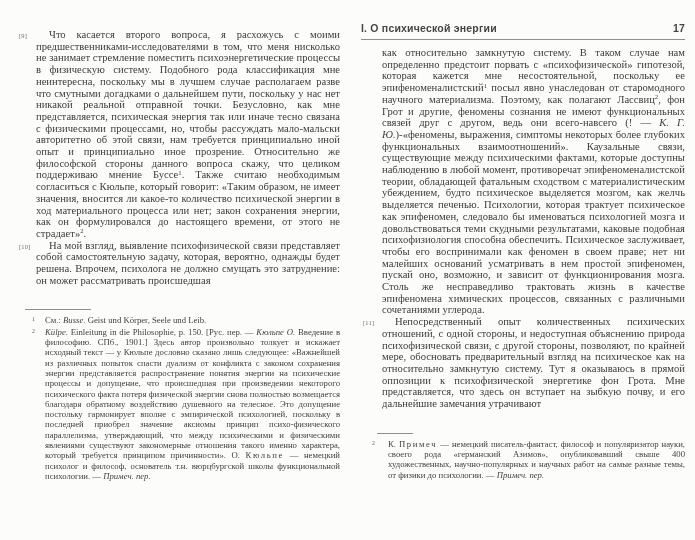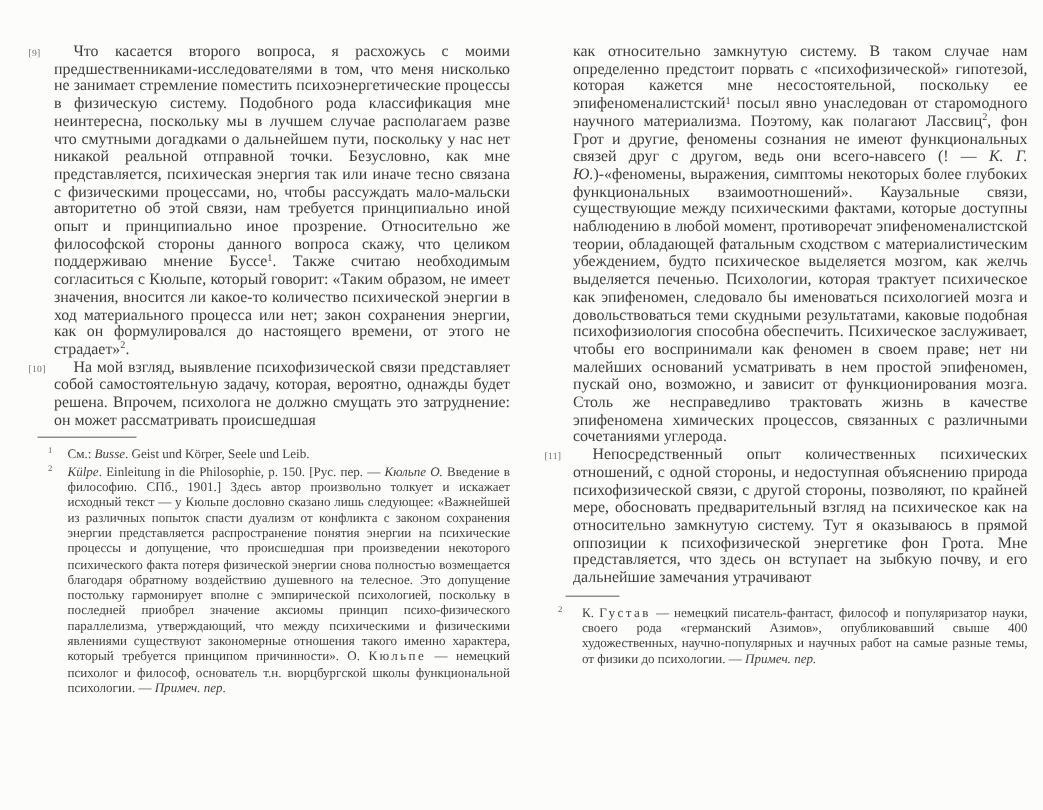--- a/index.html
+++ b/index.html
@@ -36,21 +36,21 @@
     font-family:"Liberation Serif",serif;text-indent:0;
   }
   #page-left .pmark{left:-17px;}
   #page-right .pmark{left:-19px;}
 
   sup.ref{
     font-size:6.8px;line-height:0;vertical-align:baseline;
     position:relative;top:-3.5px;
   }
 
-  .fnblock{margin-top:5px;font-family:Liberation Serif, serif;}
+  .fnblock{margin-top:23px;font-family:Liberation Serif, serif;}
   #page-left .fnblock{padding-left:27px;}
   #page-right .fnblock{padding-left:27px;}
   .fnrule{height:1px;background:#8f8f8c;margin-bottom:5px;}
   #page-left .fnrule{width:66px;margin-left:-20px;}
   #page-right .fnrule{width:36px;margin-left:-11px;}
   .fn{
     font-size:8.7px;line-height:10.3px;text-align:justify;
     position:relative;color:#424240;margin:0 0 1px 0;
   }
   .fnnum{
@@ -72,23 +72,27 @@
   <div class="fnblock">
     <div class="fnrule"></div>
     <div>
         <div class="fn"><span class="fnnum">1</span><span>См.: </span><i>Busse</i><span>. Geist und Körper, Seele und Leib.</span></div>
         <div class="fn"><span class="fnnum">2</span><i>Külpe</i><span>. Einleitung in die Philosophie, p. 150. [Рус. пер. — </span><i>Кюльпе О.</i><span> Введение в философию. СПб., 1901.] Здесь автор произвольно толкует и искажает исходный текст — у Кюльпе дословно сказано лишь следующее: «Важнейшей из различных попыток спасти дуализм от конфликта с законом сохранения энергии представляется распространение понятия энергии на психические процессы и допущение, что происшедшая при произведении некоторого психического факта потеря физической энергии снова полностью возмещается благодаря обратному воздействию душевного на телесное. Это допущение постольку гармонирует вполне с эмпирической психологией, поскольку в последней приобрел значение аксиомы принцип психо-физического параллелизма, утверждающий, что между психическими и физическими явлениями существуют закономерные отношения такого именно характера, который требуется принципом причинности». О. </span><span class="lsp">Кюльпе</span><span> — немецкий психолог и философ, основатель т.н. вюрцбургской школы функциональной психологии. — </span><i>Примеч. пер.</i></div>
       </div>
   </div>
 </div>
 
 <div class="page" id="page-right">
+  <div class="pagehead">
+    <span>I. О психической энергии</span>
+    <span>17</span>
+  </div>
   <div class="page-body">
       <p class="para"><span>как относительно замкнутую систему. В таком случае нам определенно предстоит порвать с «психофизической» гипотезой, которая кажется мне несостоятельной, поскольку ее эпифеноменалистский</span><sup class="ref">1</sup><span> посыл явно унаследован от старомодного научного материализма. Поэтому, как полагают Лассвиц</span><sup class="ref">2</sup><span>, фон Грот и другие, феномены сознания не имеют функциональных связей друг с другом, ведь они всего-навсего (! — </span><i>К. Г. Ю.</i><span>)-«феномены, выражения, симптомы некоторых более глубоких функциональных взаимоотношений». Каузальные связи, существующие между психическими фактами, которые доступны наблюдению в любой момент, противоречат эпифеноменалистской теории, обладающей фатальным сходством с материалистическим убеждением, будто психическое выделяется мозгом, как желчь выделяется печенью. Психологии, которая трактует психическое как эпифеномен, следовало бы именоваться психологией мозга и довольствоваться теми скудными результатами, каковые подобная психофизиология способна обеспечить. Психическое заслуживает, чтобы его воспринимали как феномен в своем праве; нет ни малейших оснований усматривать в нем простой эпифеномен, пускай оно, возможно, и зависит от функционирования мозга. Столь же несправедливо трактовать жизнь в качестве эпифеномена химических процессов, связанных с различными сочетаниями углерода.</span></p>
       <p class="para indent"><span class="pmark">[11]</span><span>Непосредственный опыт количественных психических отношений, с одной стороны, и недоступная объяснению природа психофизической связи, с другой стороны, позволяют, по крайней мере, обосновать предварительный взгляд на психическое как на относительно замкнутую систему. Тут я оказываюсь в прямой оппозиции к психофизической энергетике фон Грота. Мне представляется, что здесь он вступает на зыбкую почву, и его дальнейшие замечания утрачивают</span></p>
     </div>
   <div class="fnblock">
     <div class="fnrule"></div>
     <div>
-        <div class="fn"><span class="fnnum">2</span><span>К. </span><span class="lsp">Густав</span><span> — немецкий писатель-фантаст, философ и популяризатор науки, своего рода «германский Азимов», опубликовавший свыше 400 художественных, научно-популярных и научных работ на самые разные темы, от физики до психологии. — </span><i>Примеч. пер.</i></div>
+        <div class="fn"><span class="fnnum">2</span><span>К. </span><span class="lsp">Примеч</span><span> — немецкий писатель-фантаст, философ и популяризатор науки, своего рода «германский Азимов», опубликовавший свыше 400 художественных, научно-популярных и научных работ на самые разные темы, от физики до психологии. — </span><i>Примеч. пер.</i></div>
       </div>
   </div>
 </div>
 
 </body></html>

